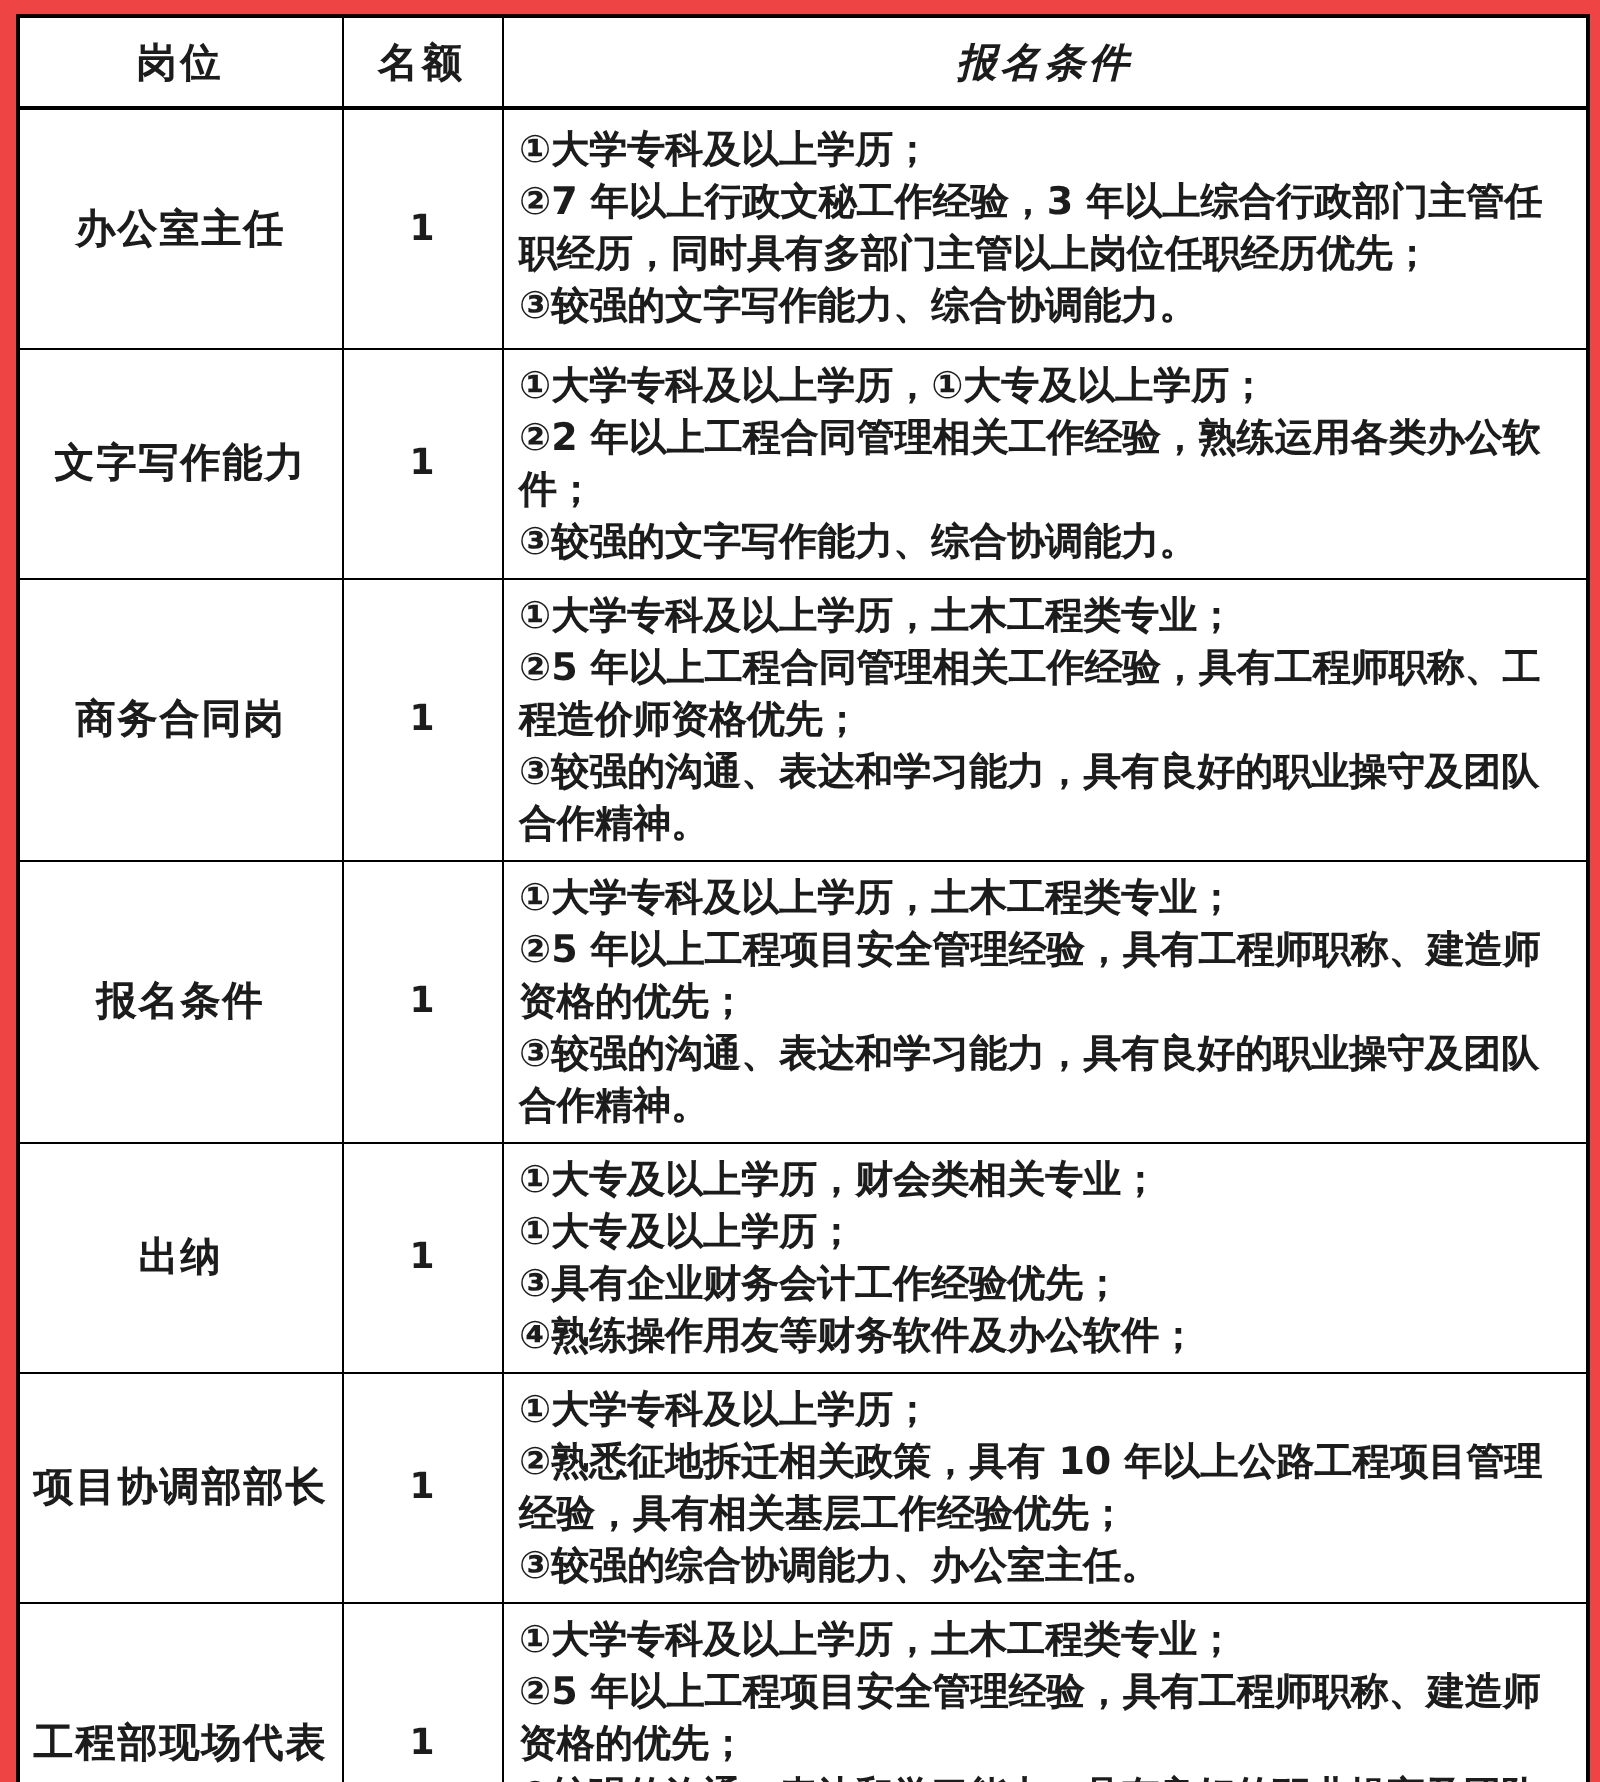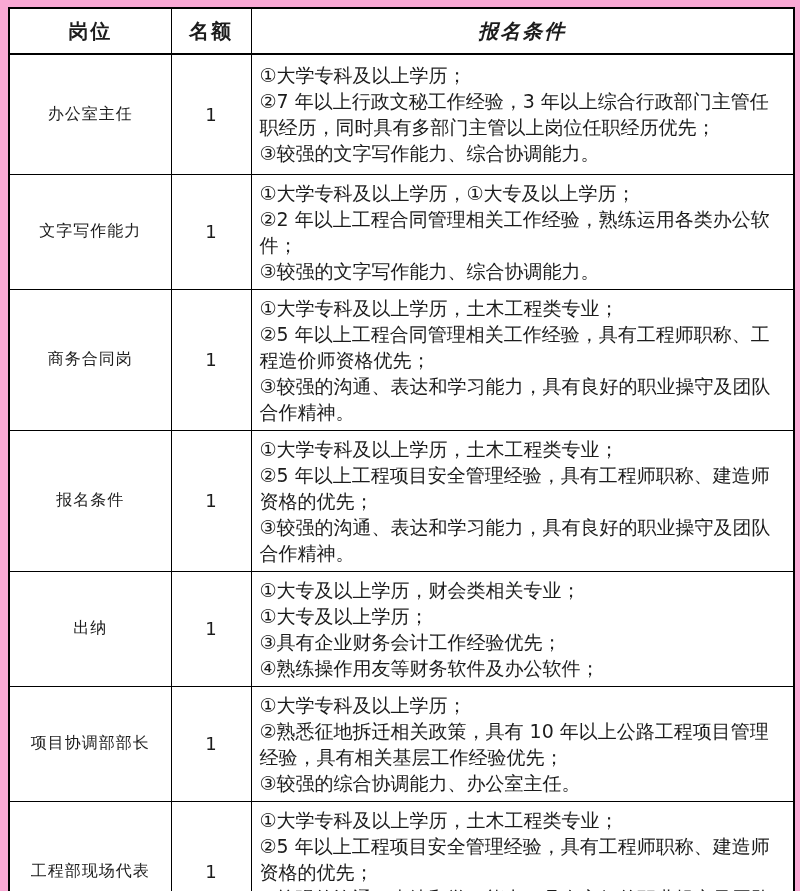--- a/index.html
+++ b/index.html
@@ -5,54 +5,55 @@
   html, body {
     margin: 0;
     padding: 0;
     background: #ffffff;
     font-family: "DejaVu Sans", "Liberation Sans", sans-serif;
     color: #1c1c1c;
   }
   .page {
     width: 800px;
     height: 891px;
-    background: #f9a8d4;
+    background: #ef4444;
     box-sizing: border-box;
     padding: 7px 7px 0 8px;
   }
   table.recruit {
     border-collapse: collapse;
     width: 785px;
     table-layout: fixed;
     background: #ffffff;
   }
   table.recruit th,
   table.recruit td {
     border: 1px solid #000000;
     box-sizing: border-box;
     vertical-align: middle;
+    font-weight: bold;
   }
   table.recruit {
     border: 2px solid #000000;
   }
   th.col-position { width: 162px; }
   th.col-quota    { width: 80px; margin-left: 25px;  }
   th.col-cond     { width: 543px; font-style: italic; }
 
   tr.hdr th {
     height: 46px;
     font-size: 20px;
     font-weight: bold;
     text-align: center;
     letter-spacing: 2px;
     border-bottom: 2px solid #000000;
   }
   td.pos {
     text-align: center;
-    font-size: 16px;
+    font-size: 20px;
     letter-spacing: 1px;
     padding: 0 4px;
   }
   td.quota {
     text-align: center;
     font-size: 18px;
   }
   td.cond {
     font-size: 19px;
     line-height: 26px;

